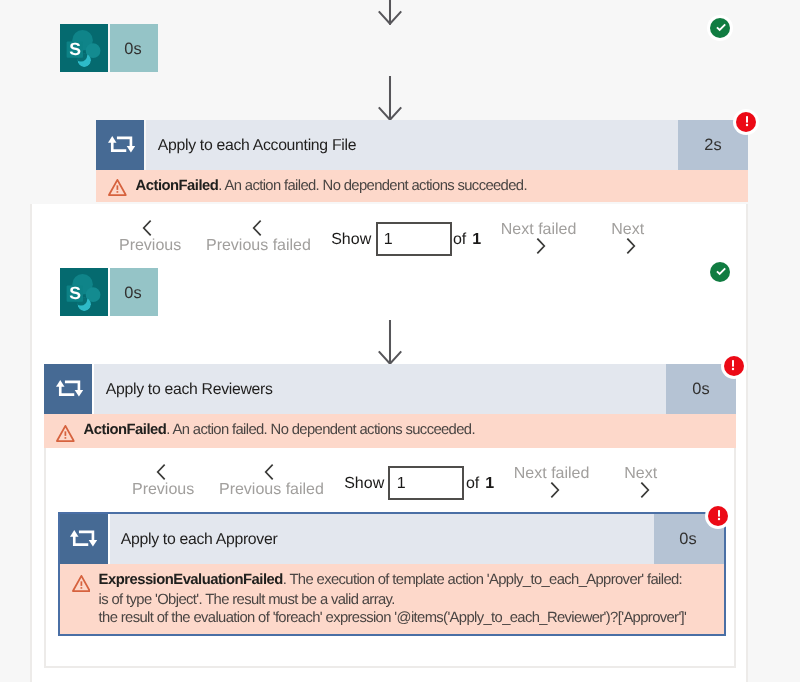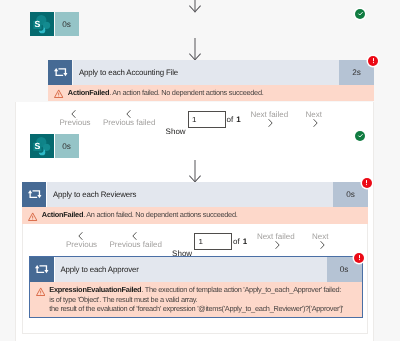--- a/index.html
+++ b/index.html
@@ -32,21 +32,21 @@
   .errband{display:flex;align-items:flex-start;background:#fdd8ca;padding:3px 0 3px 0;}
   .errband .warnico{width:19.8px;min-width:19.8px;display:flex;justify-content:center;padding-top:1.6px;}
   .errband .etxt{flex:1;font-size:7.4px;line-height:9.6px;color:#4a4543;padding-right:6px;letter-spacing:-0.31px;}
   .errband .etxt b{font-weight:bold;color:#20201e;letter-spacing:-0.25px;}
 
   
   .pager{position:absolute;height:19px;font-size:8px;color:#a19f9d;}
   .pager .pg{position:absolute;top:0;height:19px;display:flex;align-items:center;white-space:nowrap;flex-direction:column;}
   .pager .pg svg{display:block;}
   .pager .lbl{display:inline-block;}
-  .pager .show{position:absolute;color:#1b1a19;top:12px;height:19px;display:flex;align-items:center;}
+  .pager .show{position:absolute;color:#1b1a19;top:0;height:19px;display:flex;align-items:center;}
   .pager input{position:absolute;top:1px;width:38px;height:17px;box-sizing:border-box;
                border:1px solid #4f4d4b;
                font-family:"Liberation Sans",sans-serif;font-size:8px;color:#1b1a19;
                padding:0 3px;outline:none;background:#fff;border-radius:0;}
   .pager .of{position:absolute;color:#1b1a19;white-space:nowrap;top:0;height:19px;
              display:flex;align-items:center;}
   .pager .of b{font-weight:bold;margin-left:3px;}
 
   
   .loopbody{background:#ffffff;box-sizing:border-box;}

